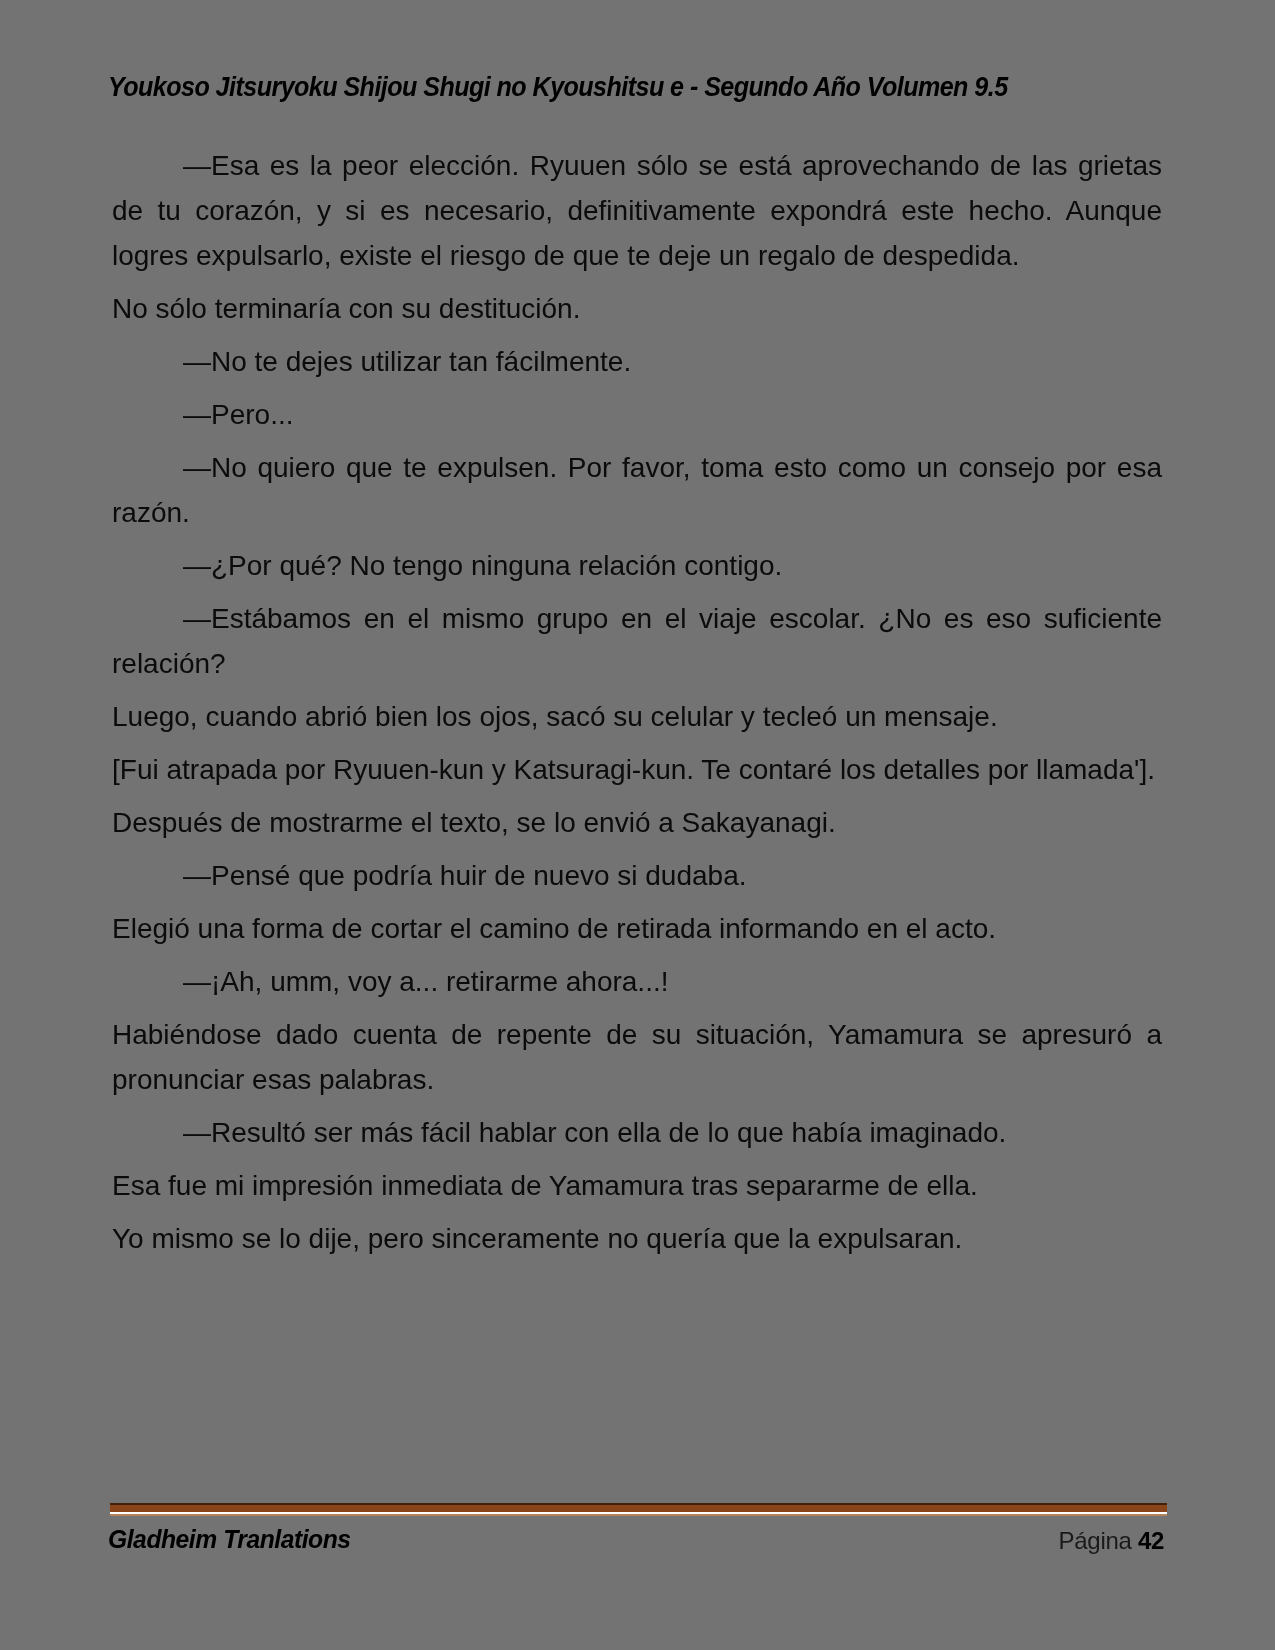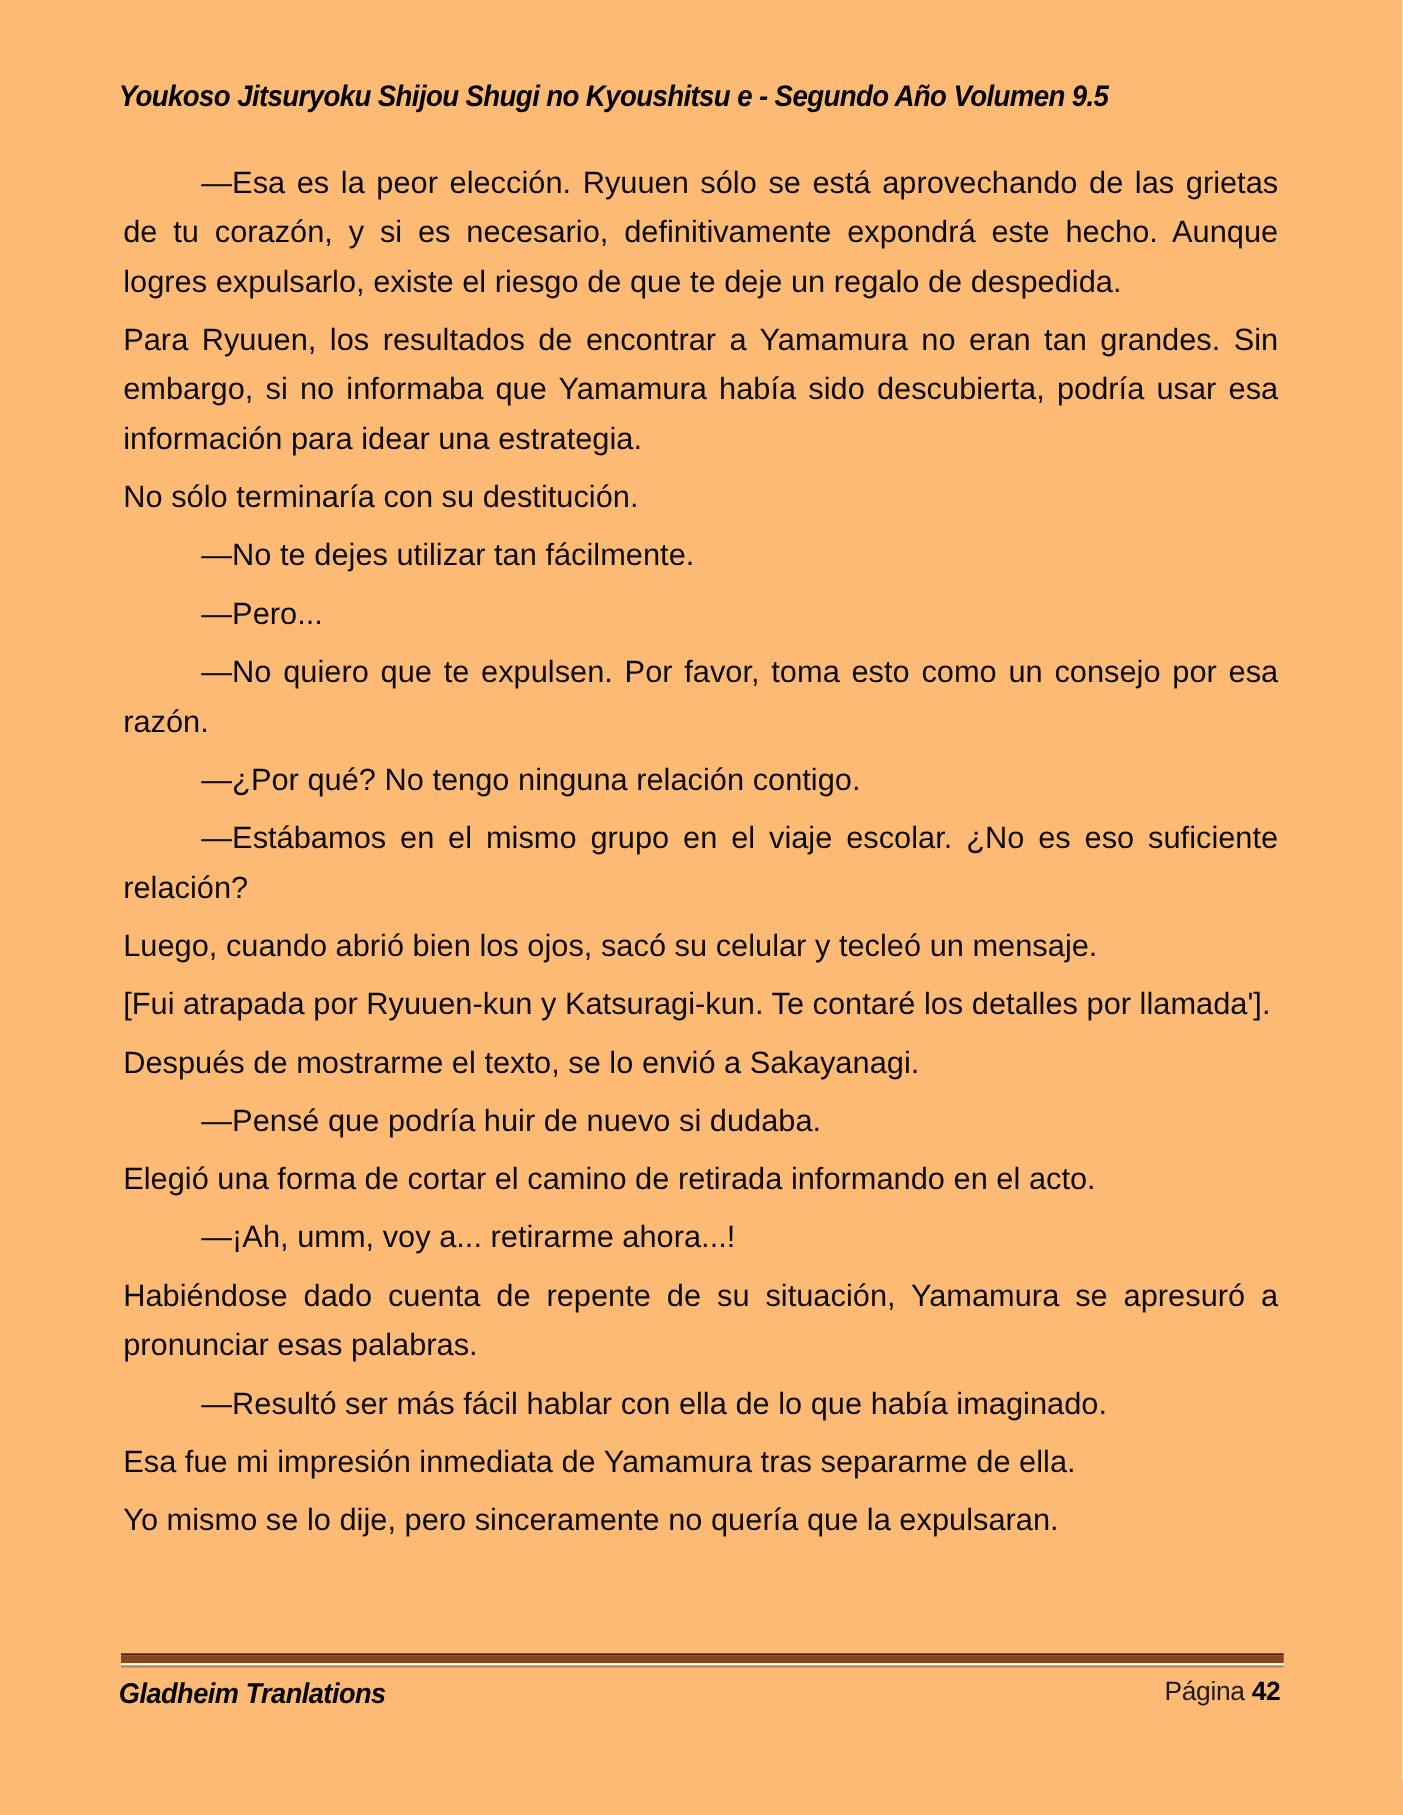--- a/index.html
+++ b/index.html
@@ -1,19 +1,19 @@
 <!DOCTYPE html>
 <html style="--rule-dark: #43200a; --rule-main: #8a4419; --rule-light: #b5835a;"><head>
 <meta charset="utf-8">
 <style>
   html,body{margin:0;padding:0;background:#ffffff;}
   .page{
     position:relative;
     width:1275px;height:1650px;
-    background:#fdba74;
+    background:#737373;
     overflow:hidden;
     font-family:"Liberation Sans", sans-serif;
     color:#0b0b0b;
     box-sizing:border-box;
   }
   .header{
     position:absolute;
     left:108px;top:72px;
     width:1060px;
     white-space:nowrap;
@@ -48,21 +48,21 @@
   .rule-top{height:2px;background:var(--rule-dark,#43200a);}
   .rule-main{height:7px;background:var(--rule-main,#8a4419);}
   .rule-gap{height:2px;background:#ffffff;}
   .rule-light{height:2px;background:var(--rule-light,#b5835a);}
   .footer-row{
     position:absolute;
     left:108px;top:1524px;
     width:1056px;
     display:flex;
     justify-content:space-between;
-    align-items:flex-start;
+    align-items:flex-end;
   }
   .brand{
     display:inline-block;
     font-weight:bold;font-style:italic;
     font-size:26px;
     letter-spacing:-0.5px;
     transform:scaleX(0.95);
     transform-origin:left center;
     color:#000;
   }
@@ -78,21 +78,20 @@
 <body>
 
 <div class="page">
 
   <div class="header">
     <span class="header-title">Youkoso Jitsuryoku Shijou Shugi no Kyoushitsu e - Segundo Año Volumen 9.5</span>
   </div>
 
   <main class="body-text" id="paragraphs">
       <p class="indent">—Esa es la peor elección. Ryuuen sólo se está aprovechando de las grietas de tu corazón, y si es necesario, definitivamente expondrá este hecho. Aunque logres expulsarlo, existe el riesgo de que te deje un regalo de despedida.</p>
-      <p class="">Para Ryuuen, los resultados de encontrar a Yamamura no eran tan grandes. Sin embargo, si no informaba que Yamamura había sido descubierta, podría usar esa información para idear una estrategia.</p>
       <p class="">No sólo terminaría con su destitución.</p>
       <p class="indent">—No te dejes utilizar tan fácilmente.</p>
       <p class="indent">—Pero...</p>
       <p class="indent">—No quiero que te expulsen. Por favor, toma esto como un consejo por esa razón.</p>
       <p class="indent">—¿Por qué? No tengo ninguna relación contigo.</p>
       <p class="indent">—Estábamos en el mismo grupo en el viaje escolar. ¿No es eso suficiente relación?</p>
       <p class="">Luego, cuando abrió bien los ojos, sacó su celular y tecleó un mensaje.</p>
       <p class="">[Fui atrapada por Ryuuen-kun y Katsuragi-kun. Te contaré los detalles por llamada'].</p>
       <p class="">Después de mostrarme el texto, se lo envió a Sakayanagi.</p>
       <p class="indent">—Pensé que podría huir de nuevo si dudaba.</p>

